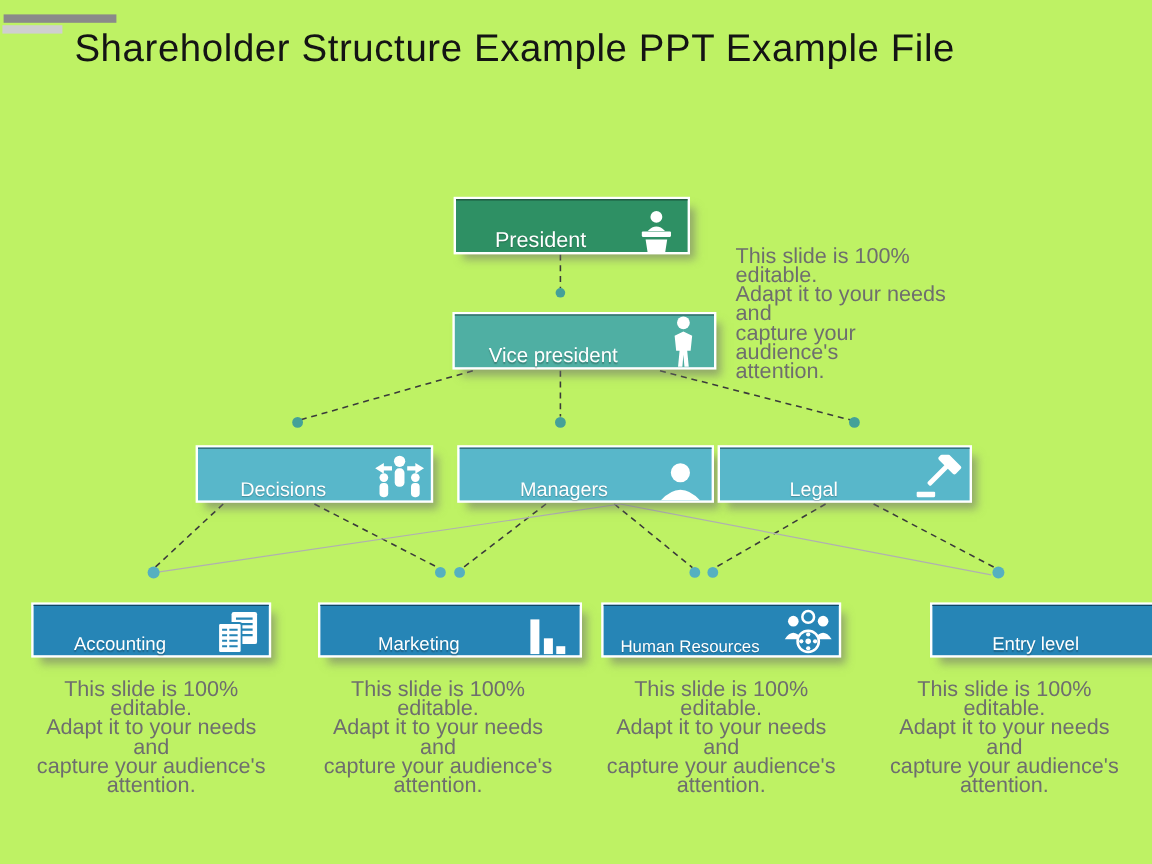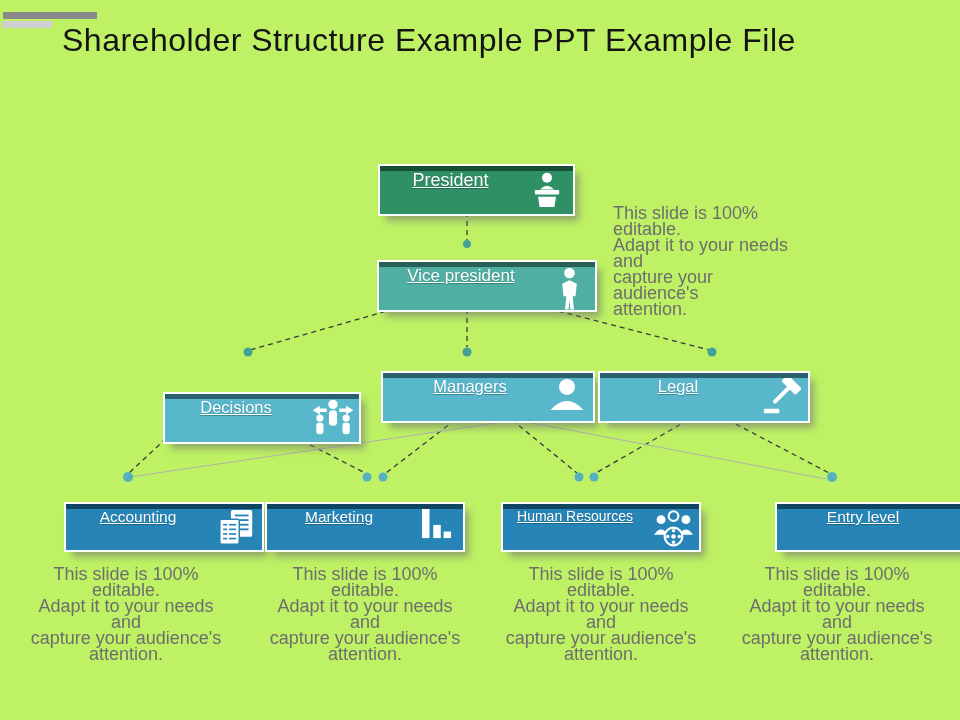--- a/index.html
+++ b/index.html
@@ -3,22 +3,22 @@
 <meta charset="utf-8">
 <style>
   html,body{margin:0;padding:0;background:#fff;}
   .slide{position:relative;width:960px;height:720px;background:#bef264;overflow:hidden;
          font-family:"Liberation Sans",sans-serif;}
   .corner-bar-dark{position:absolute;left:3px;top:12px;width:94px;height:7px;background:#8a8a8a;}
   .corner-bar-light{position:absolute;left:2px;top:21px;width:50px;height:7px;background:#cfcfcf;}
   .page-title{position:absolute;left:62px;top:22px;width:860px;font-size:32px;color:#141414;
               letter-spacing:.5px;white-space:nowrap;}
   .connector-svg{position:absolute;left:0;top:0;z-index:0;}
-  .node{position:absolute;z-index:1;display:flex;align-items:flex-start;color:#fff;
-        border-top:5px solid #f9a8d4;box-shadow:0 0 0 2px #ffffff,6px 7px 7px rgba(110,110,110,.55);text-decoration:underline;}
+  .node{position:absolute;z-index:1;display:flex;align-items:flex-end;color:#fff;
+        border-top:1px solid #f9a8d4;box-shadow:0 0 0 2px #ffffff,6px 7px 7px rgba(110,110,110,.55);}
   .node-label{flex:1;text-align:center;font-size:17px;text-shadow:0 1px 1px rgba(0,0,0,.25);line-height:1.05;}
   .node-icon{width:52px;display:flex;justify-content:center;align-items:center;}
   .node-icon svg{fill:#ffffff;}
   .lvl-president{background:#2E9064;border-top-color:#174D35;}
   .lvl-president .node-label{font-size:18px;}
   .lvl-vp{background:#4FAFA3;border-top-color:#295F58;}
   .lvl3{background:#58B7CA;border-top-color:#2B616E;}
   .lvl3 .node-label{font-size:16.5px;}
   .lvl4{background:#2685B6;border-top-color:#0F4563;}
   .lvl4 .node-label{font-size:15.5px;}
@@ -85,21 +85,21 @@
   <div class="node lvl-vp" style="left:379px;top:262px;width:216px;height:43px;">
     <span class="node-label">Vice president</span>
     <span class="node-icon">
       <svg viewBox="0 0 26 50" width="23" height="43">
         <circle cx="13" cy="7" r="6.2"></circle>
         <path d="M13,15.5 L4.5,19.5 L6,34 H9.3 L7.8,49.5 H12 L13,38 L14,49.5 H18.2 L16.7,34 H20 L21.5,19.5 Z"></path>
       </svg>
     </span>
   </div>
 
-  <div class="node lvl3" style="left:165px;top:373px;width:194px;height:43px;margin-top:21px;">
+  <div class="node lvl3" style="left:165px;top:373px;width:194px;height:43px;">
     <span class="node-label">Decisions</span>
     <span class="node-icon">
       <svg viewBox="0 0 48 42" width="44" height="38">
         <circle cx="24" cy="6" r="5.2"></circle>
         <rect x="19.5" y="12.5" width="9" height="17" rx="4"></rect>
         <path d="M17,10.5 H9.5 V7.5 L1.5,12.5 L9.5,17.5 V14.5 H17 Z"></path>
         <path d="M31,10.5 H38.5 V7.5 L46.5,12.5 L38.5,17.5 V14.5 H31 Z"></path>
         <circle cx="9.5" cy="21" r="4"></circle>
         <rect x="5.5" y="26" width="8" height="13" rx="3.5"></rect>
         <circle cx="38.5" cy="21" r="4"></circle>
@@ -124,21 +124,21 @@
       <svg viewBox="0 0 44 42" width="40" height="38">
         <g transform="rotate(-45 24 16)">
           <rect x="8" y="14" width="30" height="4.5" rx="1.5"></rect>
           <rect x="31" y="5" width="10" height="22" rx="2"></rect>
         </g>
         <rect x="2" y="34" width="17" height="5" rx="1"></rect>
       </svg>
     </span>
   </div>
 
-  <div class="node lvl4" style="left:28px;top:504px;width:196px;height:41px;margin-left:38px;">
+  <div class="node lvl4" style="left:28px;top:504px;width:196px;height:41px;">
     <span class="node-label">Accounting</span>
     <span class="node-icon">
       <svg viewBox="0 0 40 40" width="37" height="37">
         <rect x="14" y="1" width="23" height="29" rx="2" fill="#fff"></rect>
         <g stroke="#2685B6" stroke-width="2">
           <line x1="18" y1="7" x2="33" y2="7"></line>
           <line x1="18" y1="12" x2="33" y2="12"></line>
           <line x1="18" y1="17" x2="33" y2="17"></line>
           <line x1="18" y1="22" x2="33" y2="22"></line>
         </g>
@@ -150,21 +150,21 @@
             <line x1="12" y1="22" x2="19.5" y2="22"></line>
           <line x1="5.5" y1="27" x2="10" y2="27"></line>
             <line x1="12" y1="27" x2="19.5" y2="27"></line>
           <line x1="5.5" y1="32" x2="10" y2="32"></line>
             <line x1="12" y1="32" x2="19.5" y2="32"></line>
         </g>
       </svg>
     </span>
   </div>
 
-  <div class="node lvl4" style="left:267px;top:504px;width:196px;height:41px;">
+  <div class="node lvl4" style="left:267px;top:504px;width:216px;height:41px;">
     <span class="node-label">Marketing</span>
     <span class="node-icon">
       <svg viewBox="0 0 34 32" width="32" height="30">
         <rect x="1" y="0" width="8" height="31"></rect>
         <rect x="13" y="17" width="8" height="14"></rect>
         <rect x="24" y="24" width="8" height="7"></rect>
       </svg>
     </span>
   </div>
 

